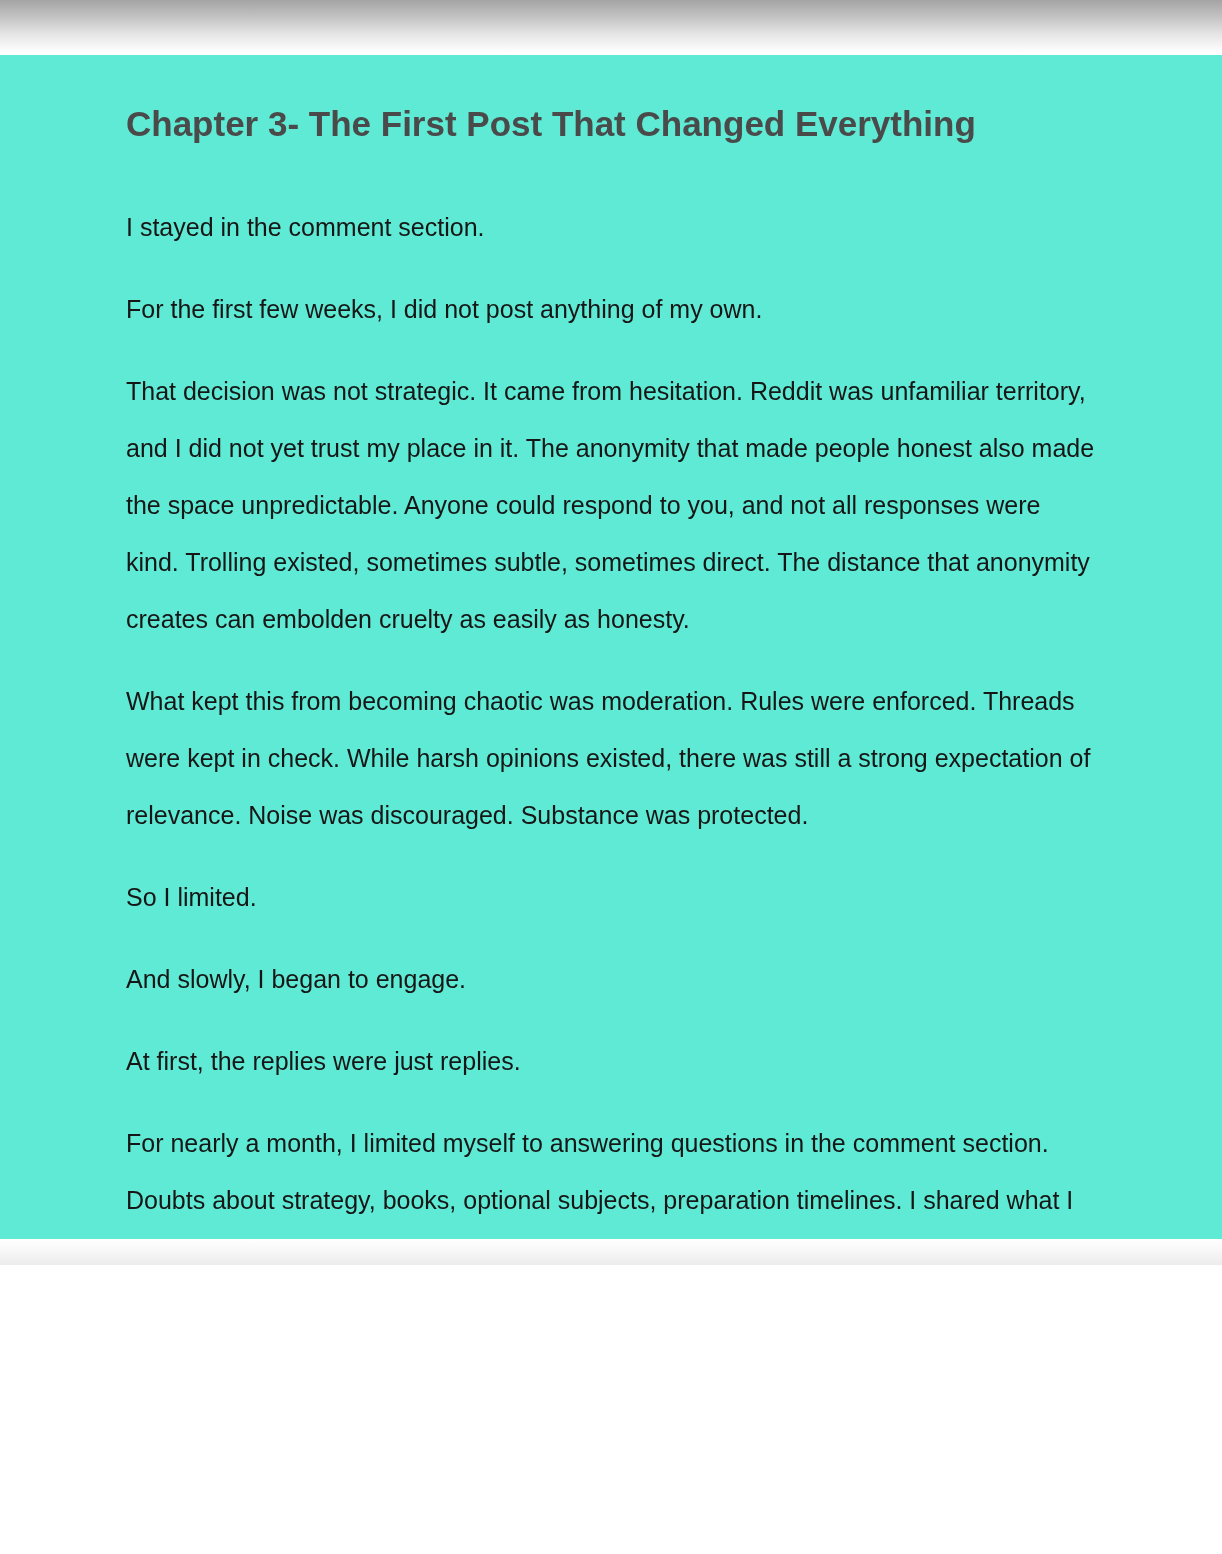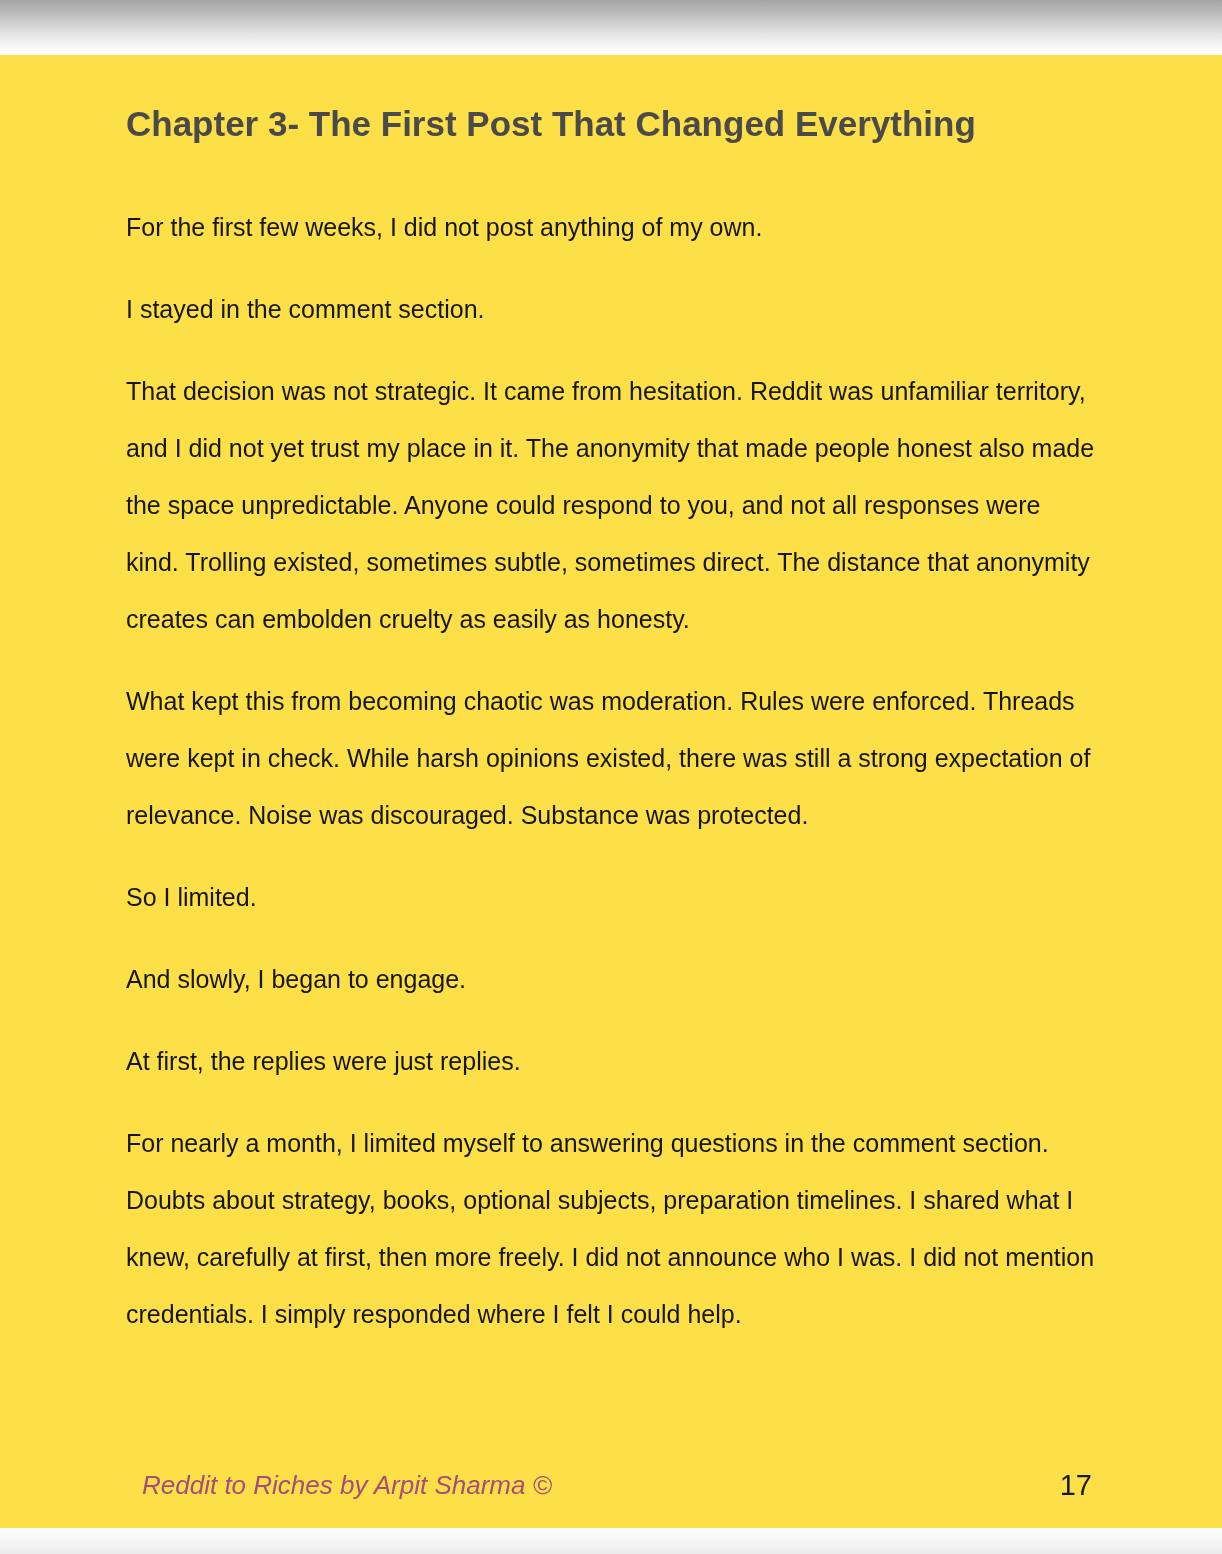--- a/index.html
+++ b/index.html
@@ -3,22 +3,22 @@
 <meta charset="utf-8">
 <style>
   html, body {
     margin: 0;
     padding: 0;
     background: #ffffff;
   }
   .page {
     position: relative;
     width: 1222px;
-    height: 1554px;
-    background: #fde047;
+    height: 1265px;
+    background: #5eead4;
     overflow: hidden;
     font-family: "Liberation Sans", "DejaVu Sans", sans-serif;
   }
   
   .top-shadow {
     position: absolute;
     top: 0; left: 0; right: 0;
     height: 55px;
     background: linear-gradient(180deg, #a4a4a4 0%, #c2c2c2 30%, #e3e3e3 60%, #fdfdfd 92%, #ffffff 100%);
     pointer-events: none;
@@ -75,22 +75,22 @@
 </head>
 <body>
 
 <div class="page">
 
   <div class="top-shadow"></div>
 
   <main class="content">
     <h1 class="chapter-heading">Chapter 3- The First Post That Changed Everything</h1>
 
+    <p class="body-paragraph">I stayed in the comment section.</p>
     <p class="body-paragraph">For the first few weeks, I did not post anything of my own.</p>
-    <p class="body-paragraph">I stayed in the comment section.</p>
     <p class="body-paragraph">That decision was not strategic. It came from hesitation. Reddit was unfamiliar territory,
 and I did not yet trust my place in it. The anonymity that made people honest also made
 the space unpredictable. Anyone could respond to you, and not all responses were
 kind. Trolling existed, sometimes subtle, sometimes direct. The distance that anonymity
 creates can embolden cruelty as easily as honesty.</p>
     <p class="body-paragraph">What kept this from becoming chaotic was moderation. Rules were enforced. Threads
 were kept in check. While harsh opinions existed, there was still a strong expectation of
 relevance. Noise was discouraged. Substance was protected.</p>
     <p class="body-paragraph">So I limited.</p>
     <p class="body-paragraph">And slowly, I began to engage.</p>

